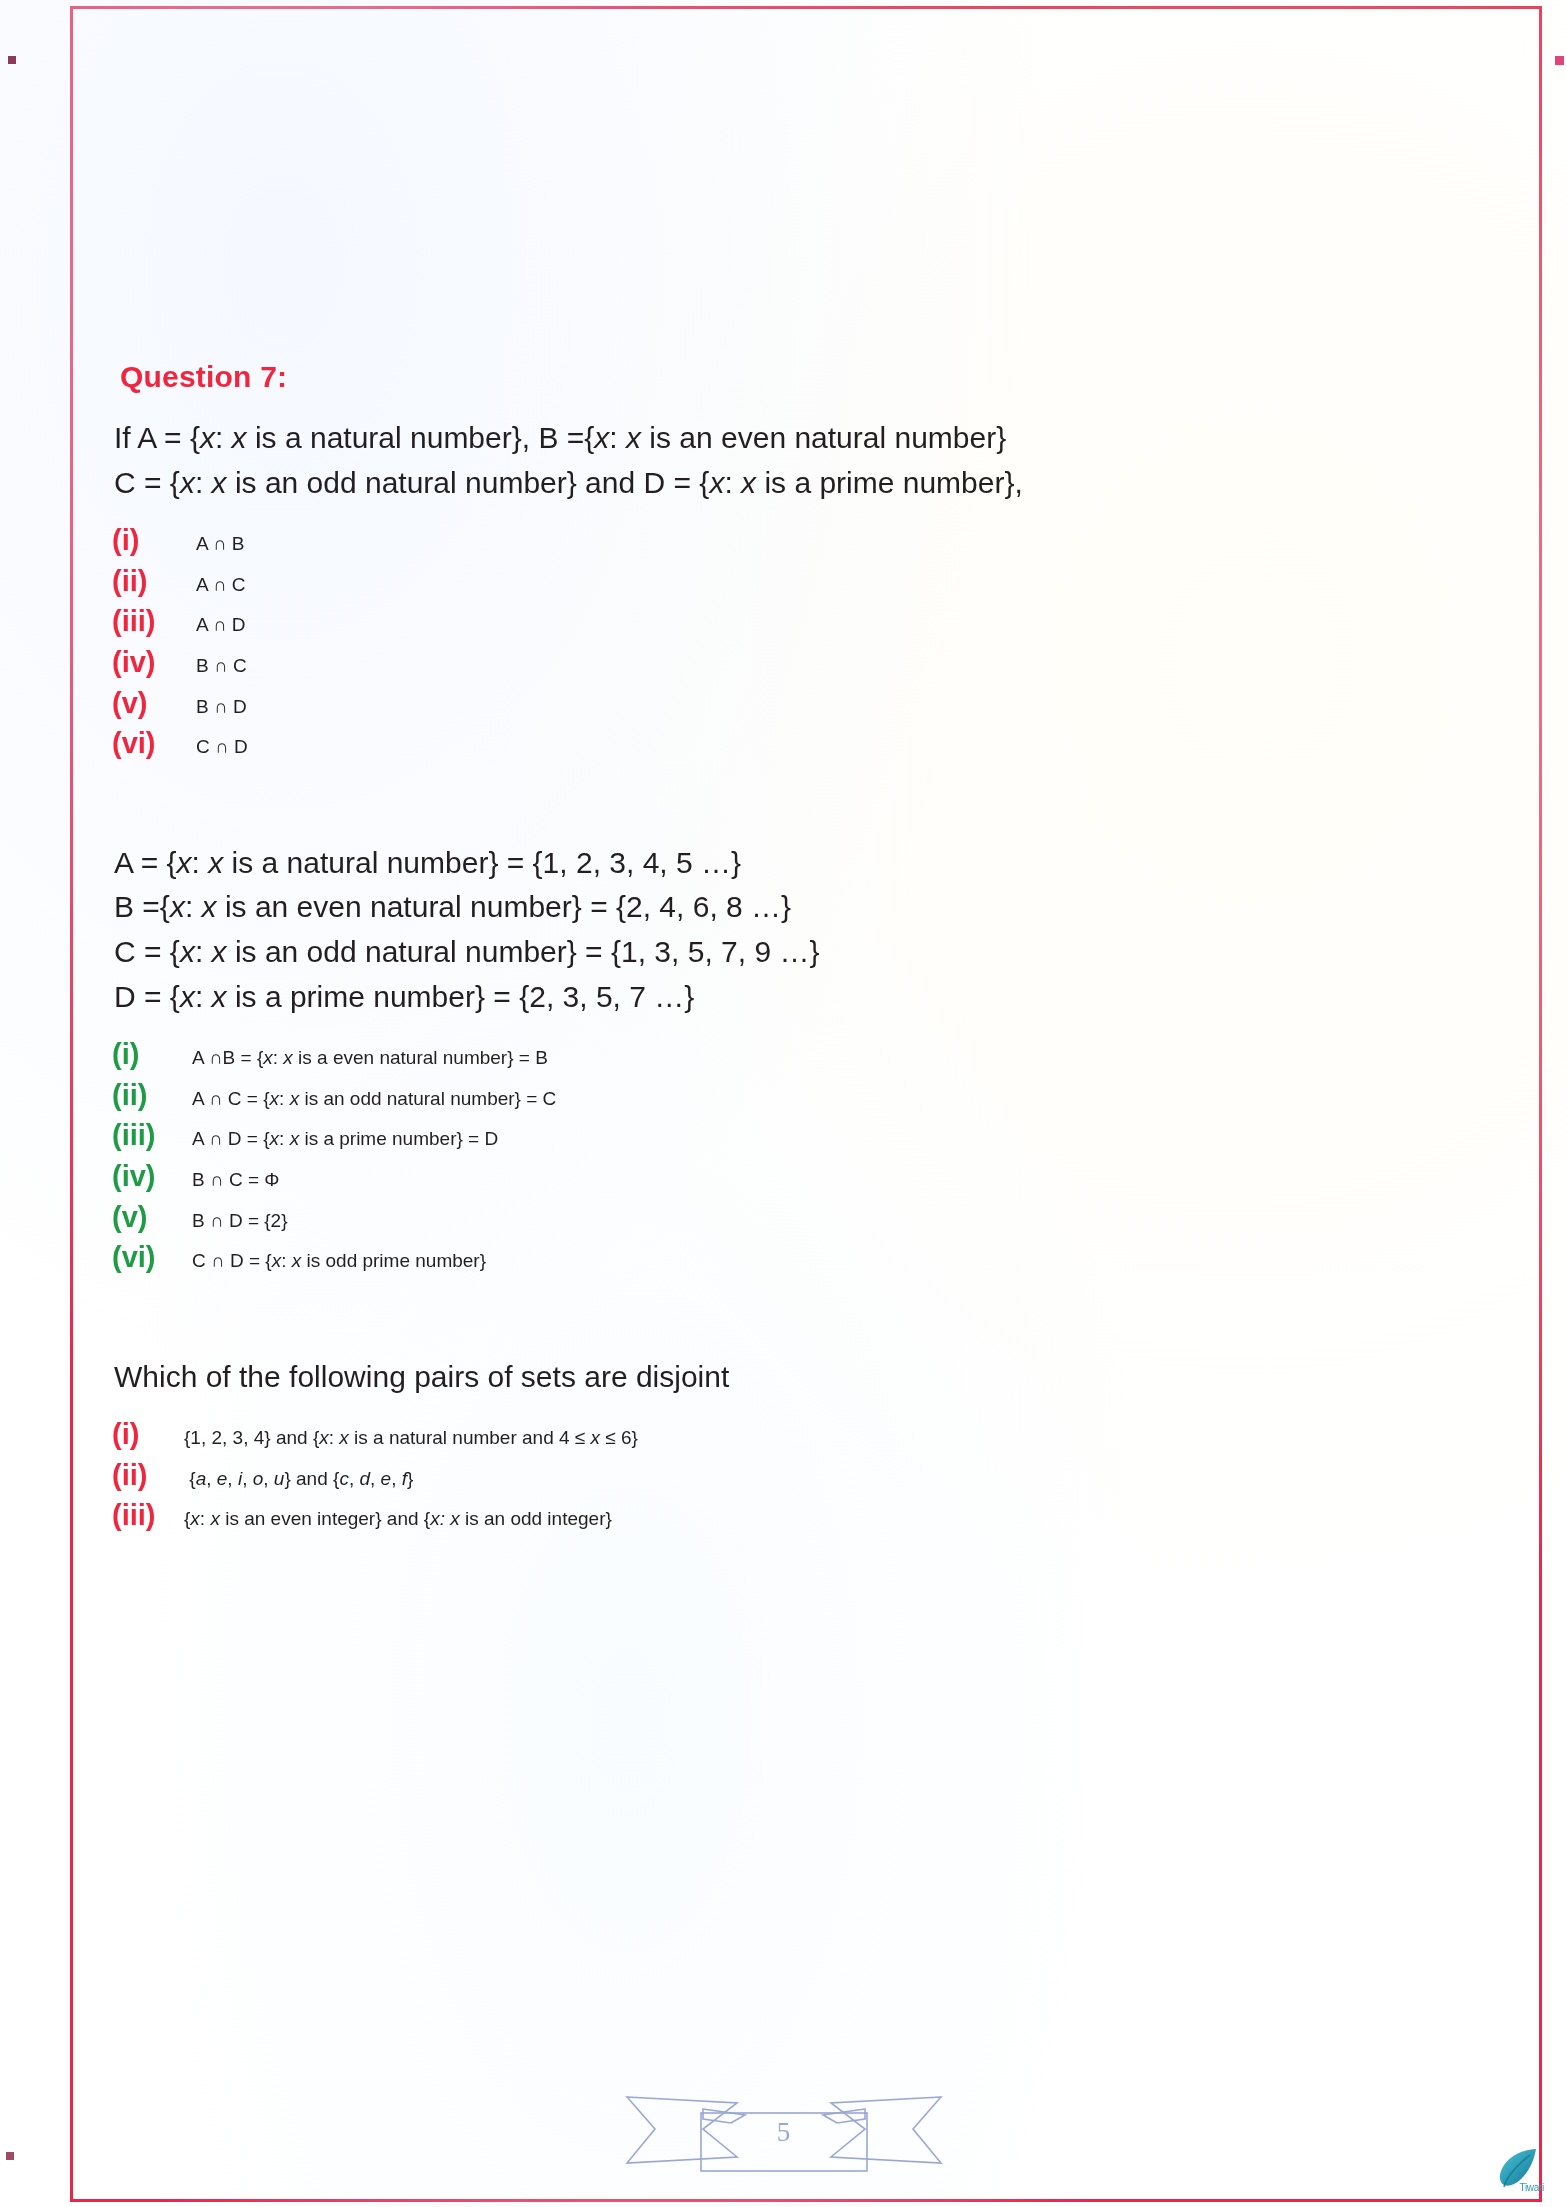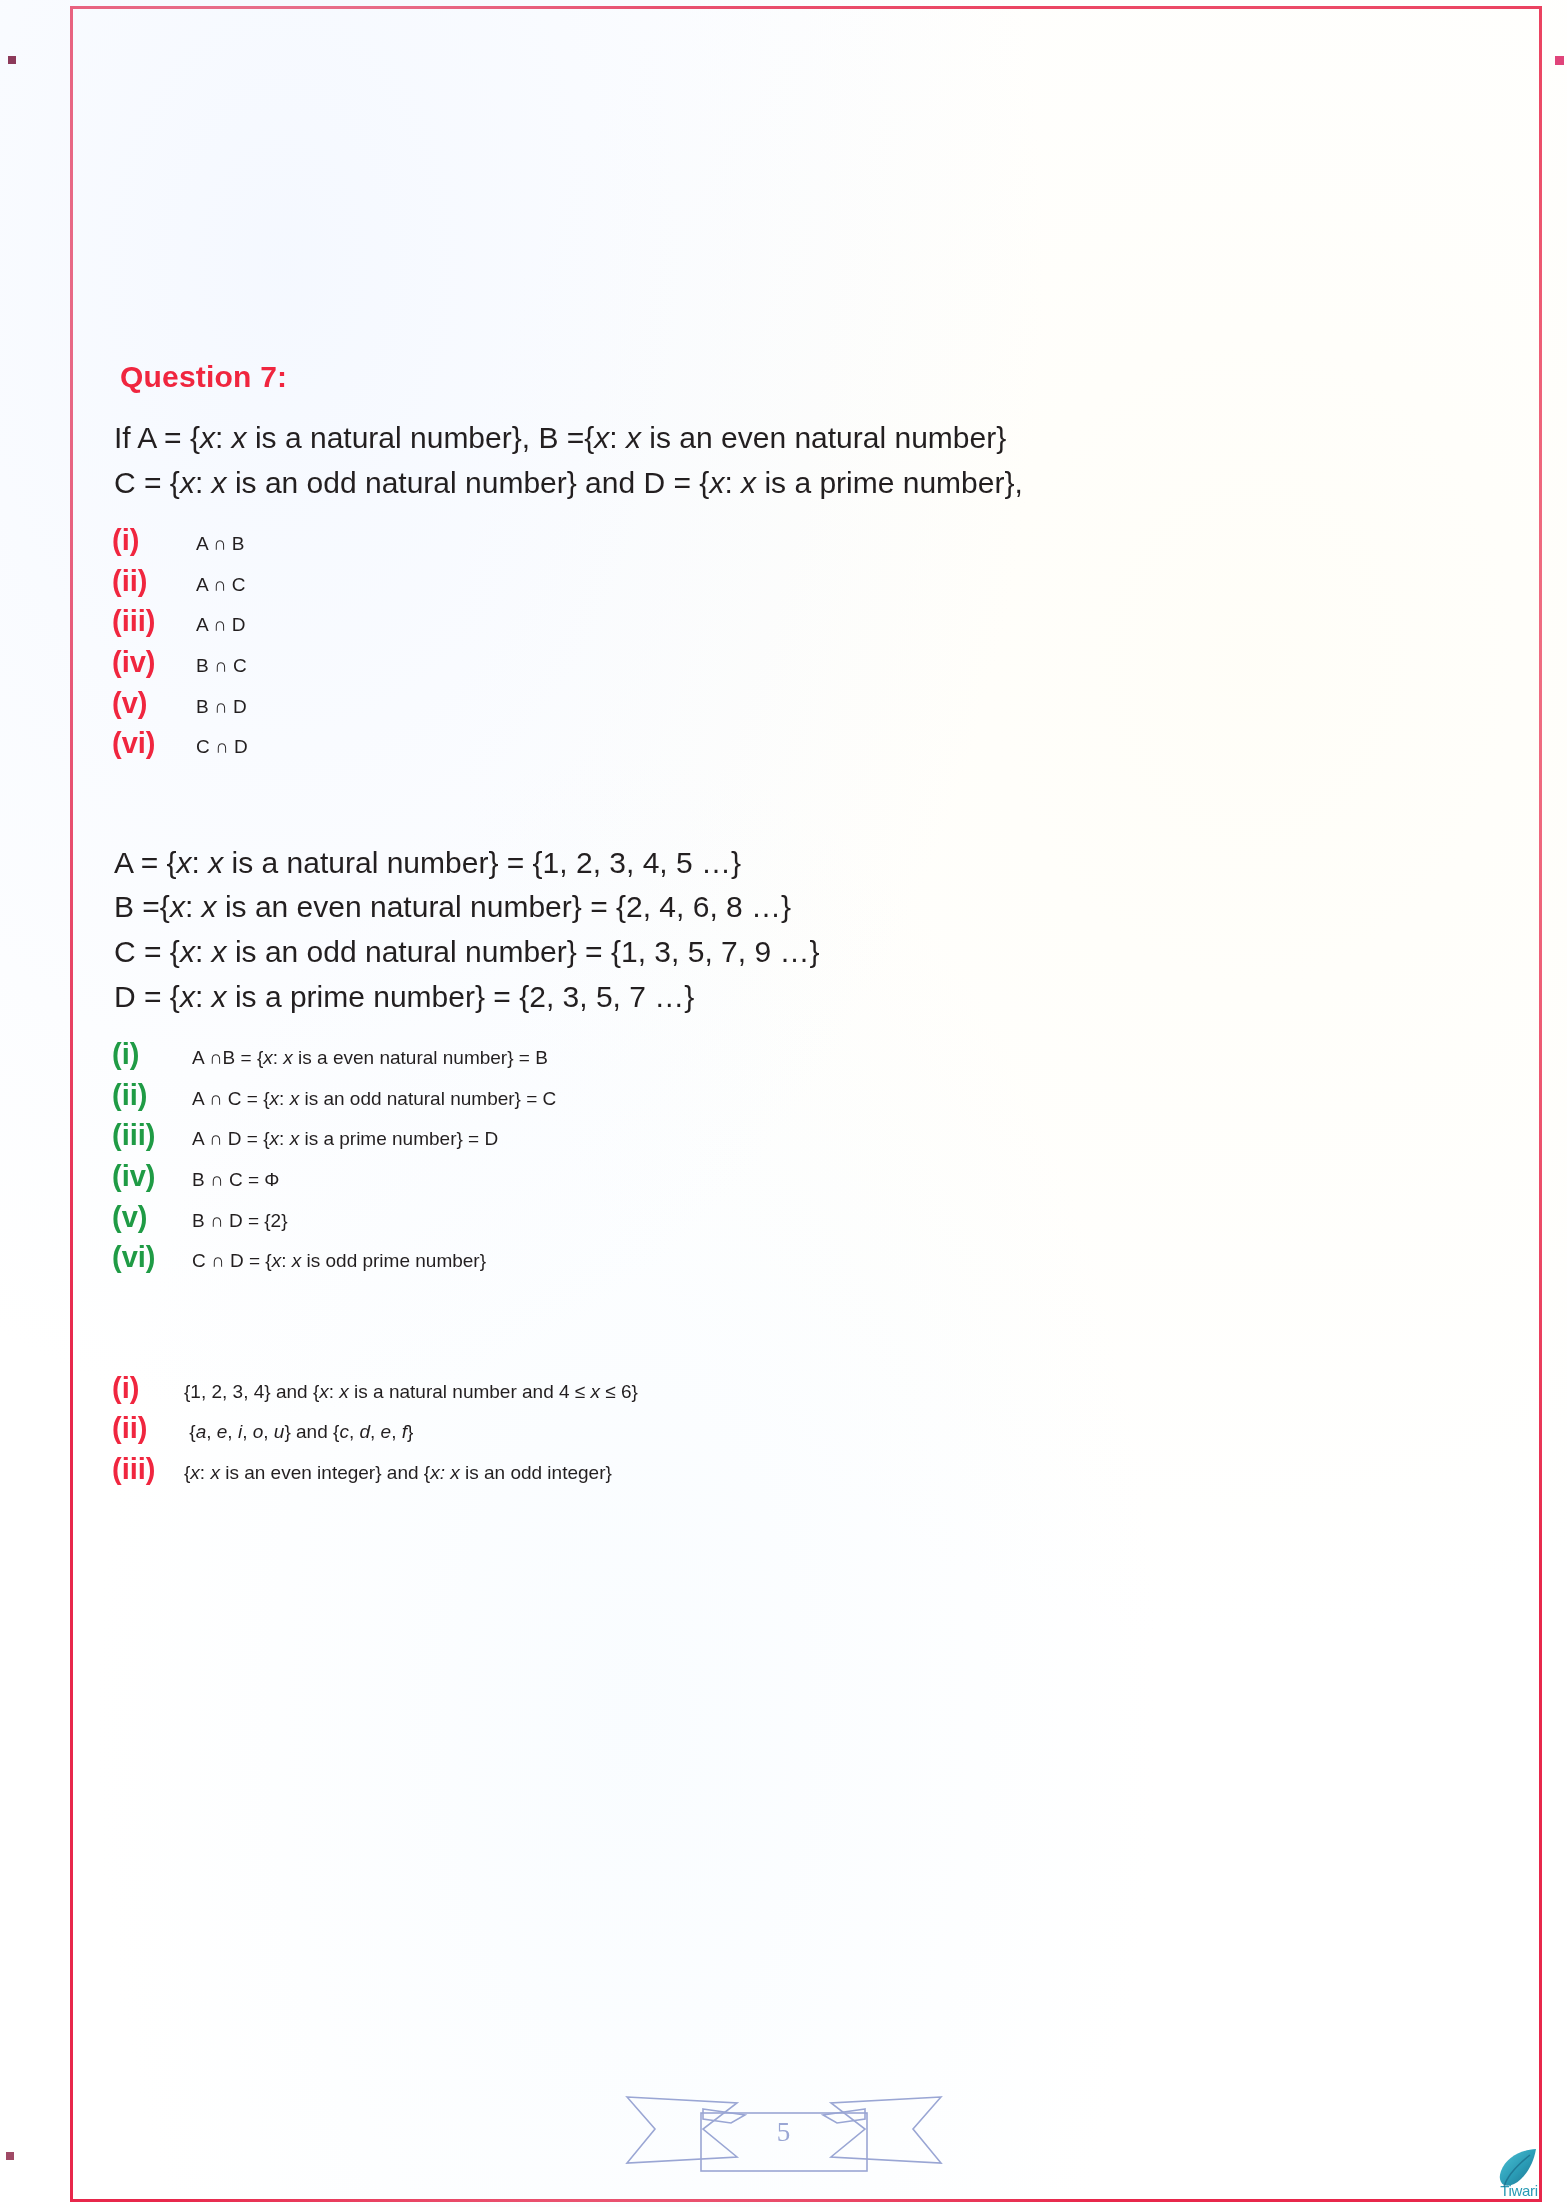--- a/index.html
+++ b/index.html
@@ -120,23 +120,23 @@
   #logo {
     position: absolute;
     left: 1490px; top: 2138px;
     width: 56px; height: 62px;
     z-index: 6;
   }
   #logo-text {
     position: absolute;
     left: 1494px; top: 2182px;
     width: 50px;
-    text-align: center;
+    text-align: right;
     font-family: "Liberation Sans", sans-serif;
-    font-size: 15px;
+    font-size: 10px;
     color: #2a9bb5;
     letter-spacing: -0.3px;
   }
 
   
   #scan-tint {
     position: absolute; inset: 0;
     pointer-events: none;
     background:
       radial-gradient(ellipse at 18% 12%, rgba(232,240,255,0.45), transparent 42%),
@@ -227,20 +227,21 @@
         <span class="rn rn-a" style="width:80px">(vi)</span>
         <span class="li-text">C ∩ D = {<span class="var">x</span>: <span class="var">x</span> is odd prime number}</span>
       </div>
     </div>
   </div>
 
   <div class="gap-lg"></div>
 
   <div>
     <div class="gap-sm"></div>
+    <div class="body-line">Which of the following pairs of sets are disjoint</div>
 
     <div class="gap-sm"></div>
     <div class="list">
       <div class="list-row">
         <span class="rn rn-q" style="width:72px">(i)</span>
         <span class="li-text">{1, 2, 3, 4} and {<span class="var">x</span>: <span class="var">x</span> is a natural number and 4 ≤ <span class="var">x</span> ≤ 6}</span>
       </div>
       <div class="list-row">
         <span class="rn rn-q" style="width:72px">(ii)</span>
         <span class="li-text">&nbsp;{<span class="var">a</span>, <span class="var">e</span>, <span class="var">i</span>, <span class="var">o</span>, <span class="var">u</span>} and {<span class="var">c</span>, <span class="var">d</span>, <span class="var">e</span>, <span class="var">f</span>}</span>

